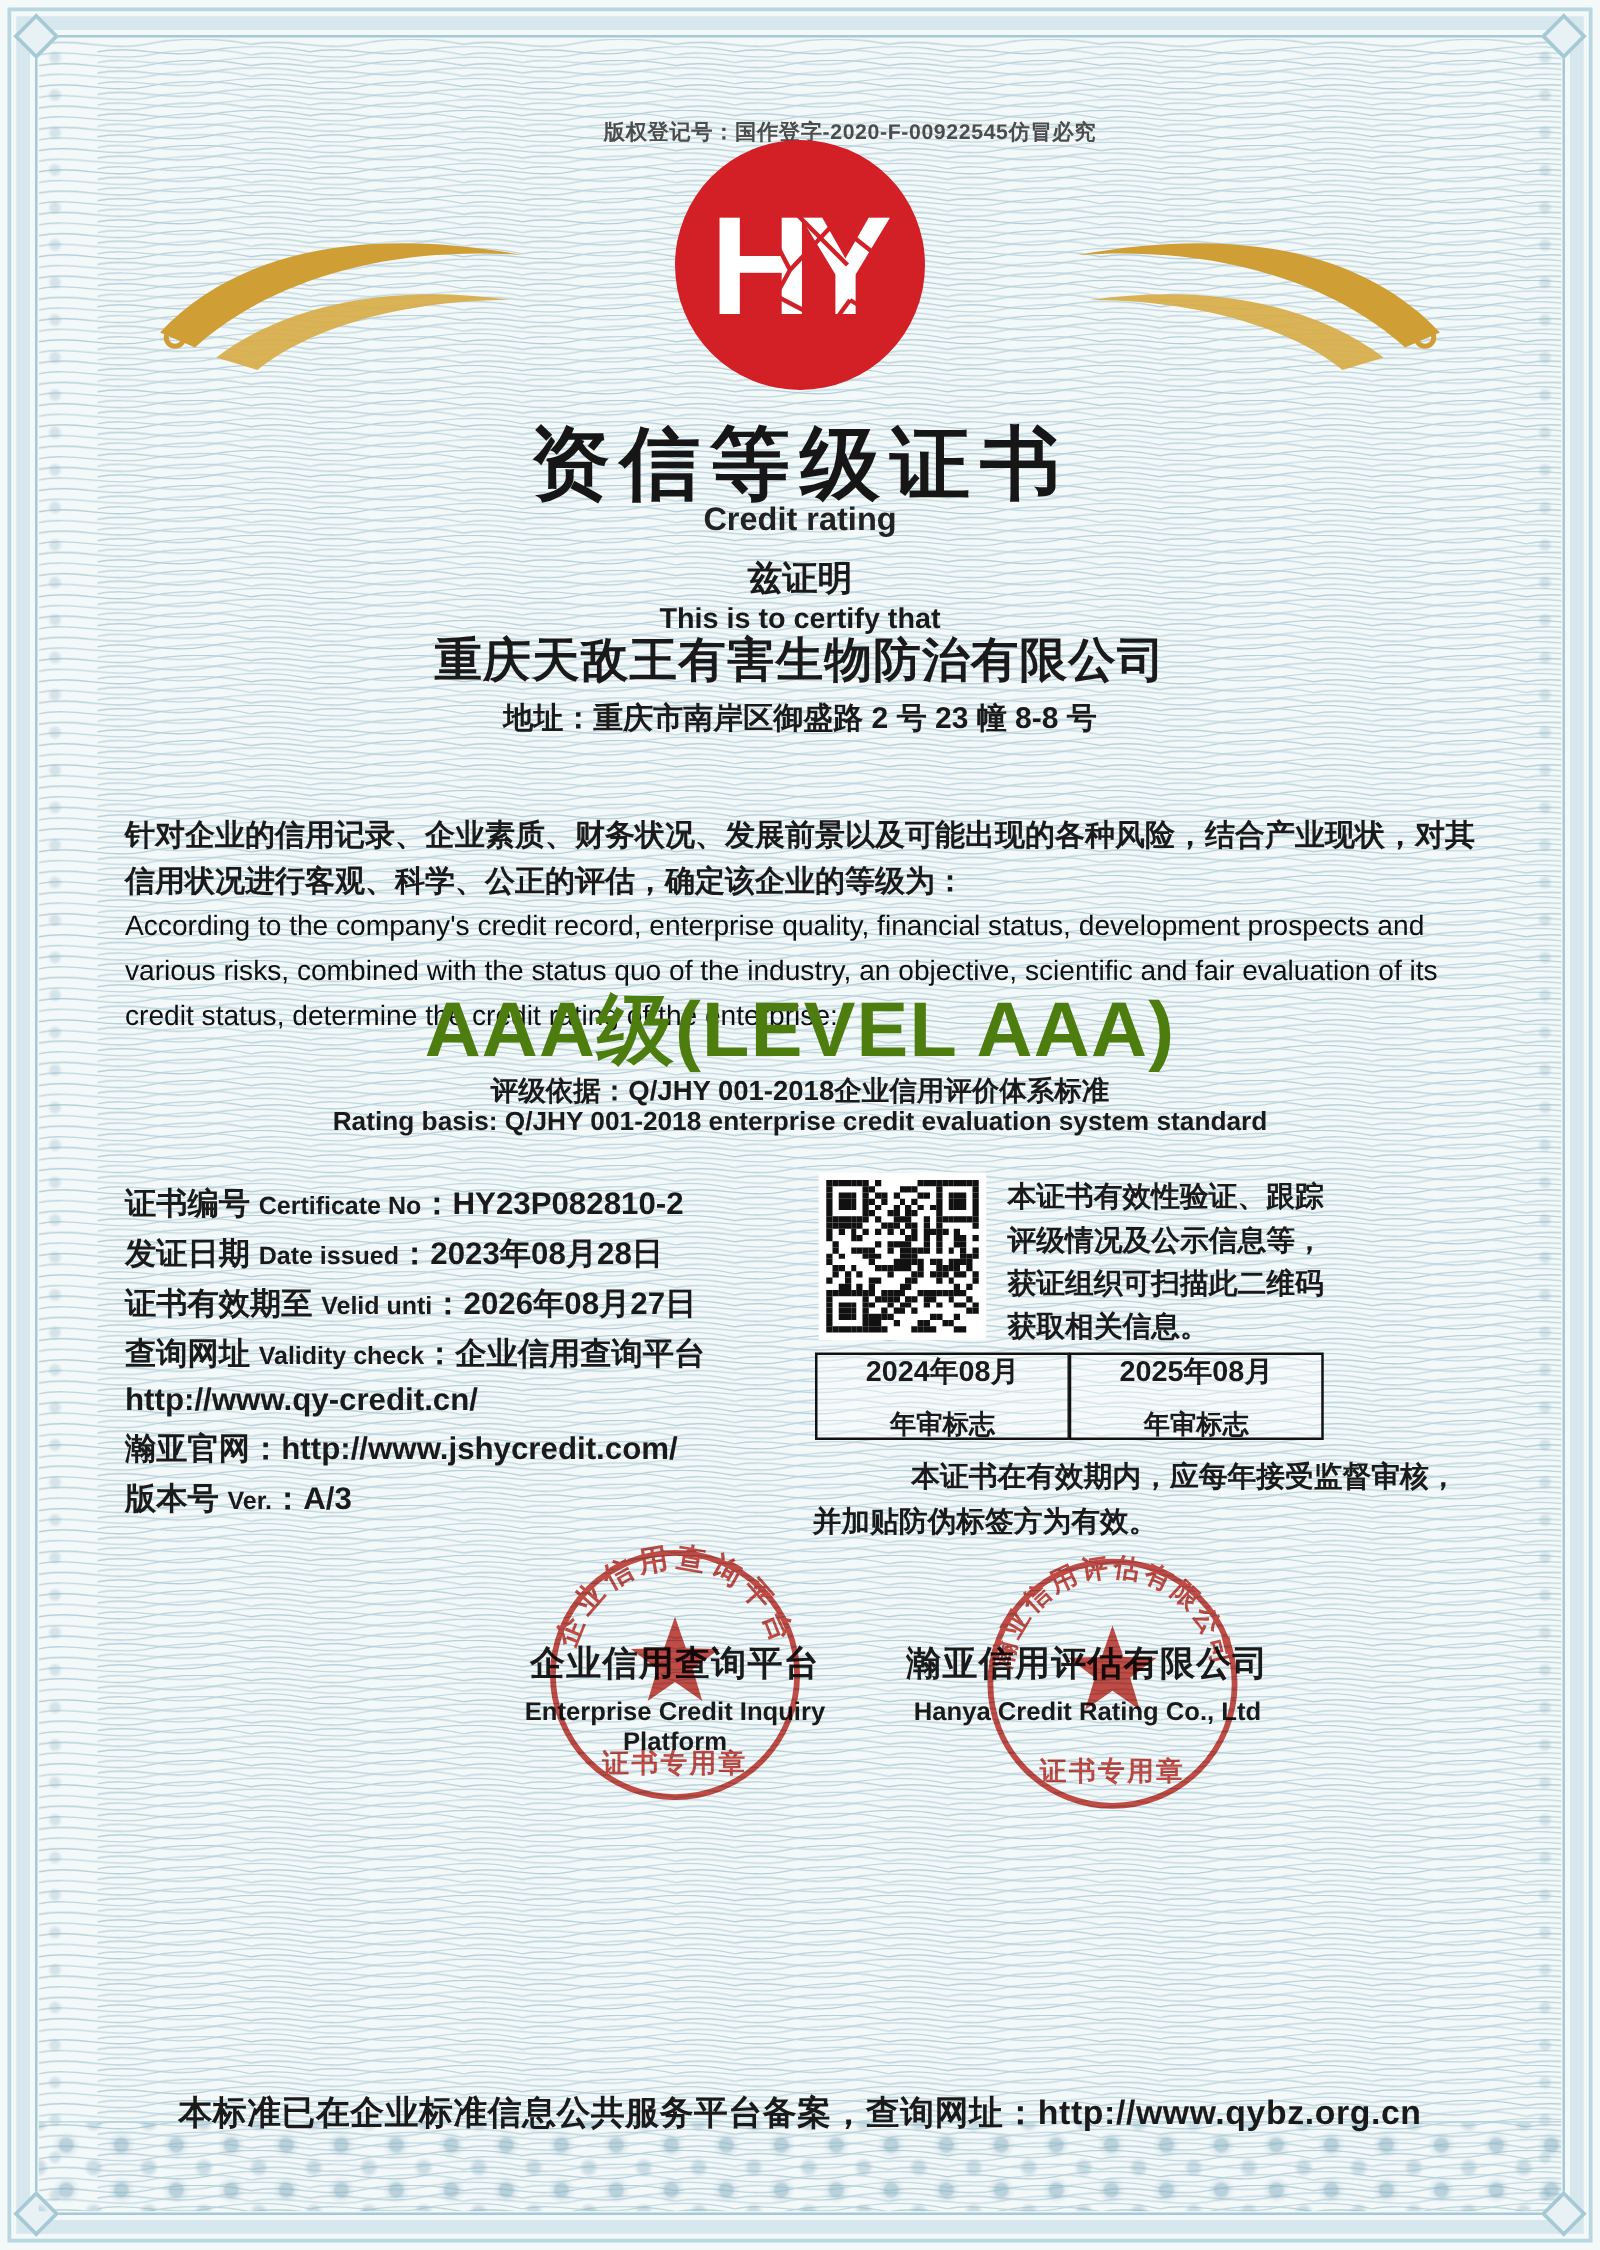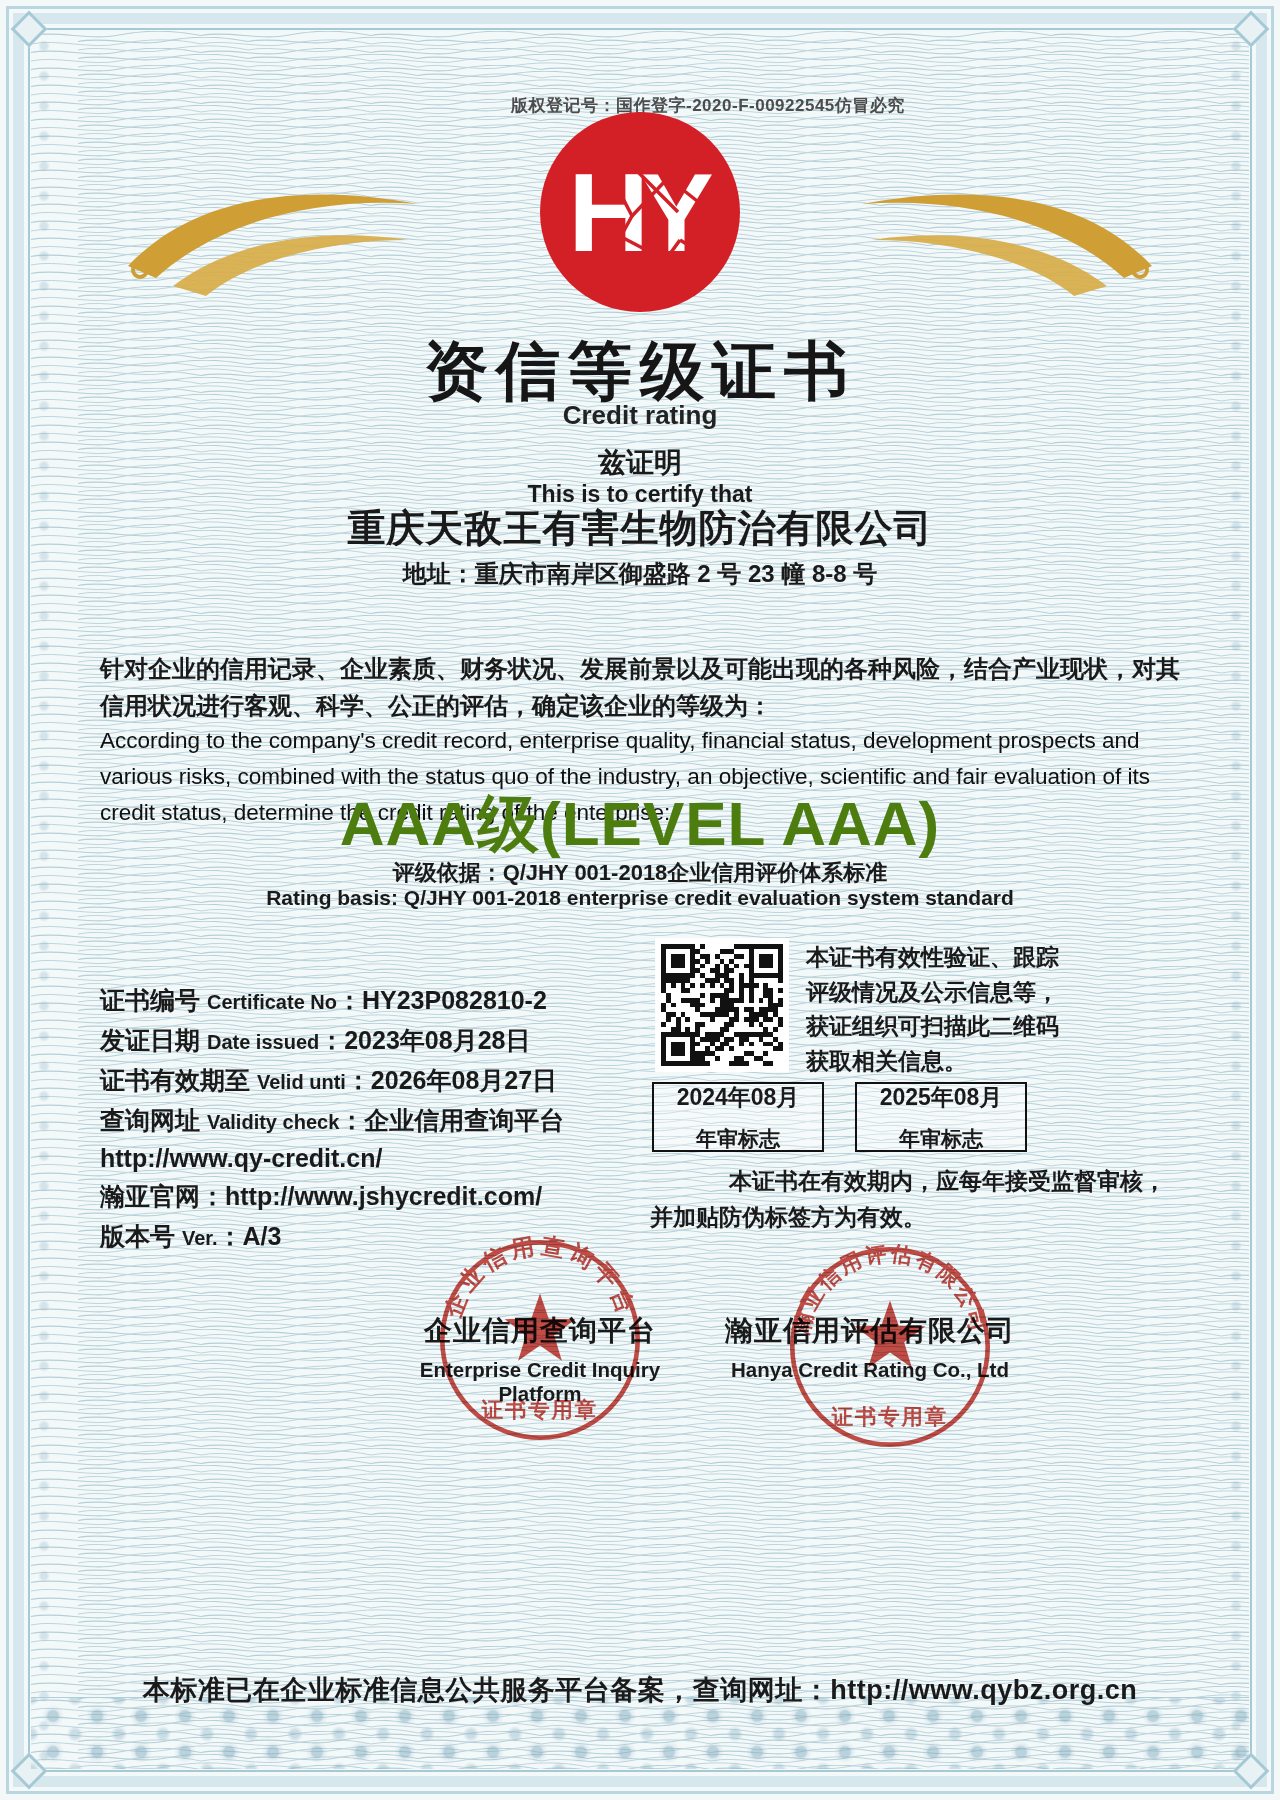--- a/index.html
+++ b/index.html
@@ -29,21 +29,21 @@
   .band-side {
     position:absolute; top:31px; bottom:31px; width:26px; z-index:1; opacity:.6;
     background-image: radial-gradient(circle, rgba(130,172,190,.45) 3px, transparent 6px);
     background-size:26px 30px;
   }
   .band-side.left{ left:31px; } .band-side.right{ right:31px; }
 
   
   .abs { position:absolute; z-index:3; }
   .center { left:0; right:0; text-align:center; }
-  .copyright { top:94px; left:511px; font-size:17px; font-weight:600; color:#4c4c4c; letter-spacing:.5px; }
+  .copyright { top:94px; left:483px; font-size:17px; font-weight:600; color:#4c4c4c; letter-spacing:.5px; }
 
   
   .logo-wrap { top:112px; left:540px; width:200px; height:200px; z-index:3; }
   .logo-circle { position:relative; width:200px; height:200px; border-radius:50%; background:#d32026; display:flex; align-items:center; justify-content:center; }
   .logo-text { color:#fff; font-size:112px; font-weight:900; letter-spacing:-10px; transform:translateX(-4px); font-family:"Liberation Sans",sans-serif; }
   .logo-cracks { position:absolute; inset:0; }
   .flourish { top:178px; width:330px; height:130px; z-index:2; }
   .flourish.left { left:118px; }
   .flourish.right { left:832px; transform:scaleX(-1); }
 
@@ -56,34 +56,34 @@
   .address { top:558px; font-size:24px; font-weight:700; }
 
   .stmt-zh { top:650px; left:100px; width:1085px; font-size:24px; font-weight:700; line-height:37px; }
   .stmt-en { top:723px; left:100px; width:1090px; font-size:22.5px; font-weight:500; line-height:36px; color:#101010; }
 
   .rating-level { top:782px; font-size:62px; font-weight:900; color:#4d7c0f; letter-spacing:1px; }
   .basis-zh { top:858px; font-size:22px; font-weight:700; }
   .basis-en { top:886px; font-size:21px; font-weight:600; }
 
   
-  .details { top:984px; left:100px; width:560px; }
+  .details { top:946px; left:100px; width:560px; }
   .detail-line { display:block; margin-bottom:7px; white-space:nowrap; }
   .detail-line .zh { font-size:25px; font-weight:700; }
   .detail-line .en { font-size:20px; font-weight:600; }
   .detail-line .val { font-size:25px; font-weight:600; }
 
   
   .qr { top:938px; left:655px; width:134px; height:134px; background:#fff; padding:6px;
         display:grid; grid-template-columns:repeat(25,1fr); grid-template-rows:repeat(25,1fr); }
   .qr div { width:100%; height:100%; }
   .qr .b { background:#111; }
   .qr-note { top:940px; left:806px; width:360px; font-size:23px; font-weight:600; line-height:34.5px; }
 
-  .annual-box { top:1082px; width:172px; height:70px; border:2.5px solid #111; background:rgba(255,255,255,.35);
+  .annual-box { top:1082px; width:204px; height:70px; border:2.5px solid #111; background:rgba(255,255,255,.35);
                 display:flex; flex-direction:column; align-items:center; justify-content:center; gap:12px; }
   .annual-box .m { font-size:23px; font-weight:600; }
   .annual-box .l { font-size:21px; font-weight:600; }
   .annual-box.one { left:652px; } .annual-box.two { left:855px; }
 
   .validity-1 { top:1166px; left:650px; width:516px; text-align:right; font-size:23px; font-weight:700; }
   .validity-2 { top:1202px; left:650px; width:516px; text-align:left; font-size:23px; font-weight:700; }
 
   
   .org-left  { top:1312px; left:380px; width:320px; text-align:center; }

